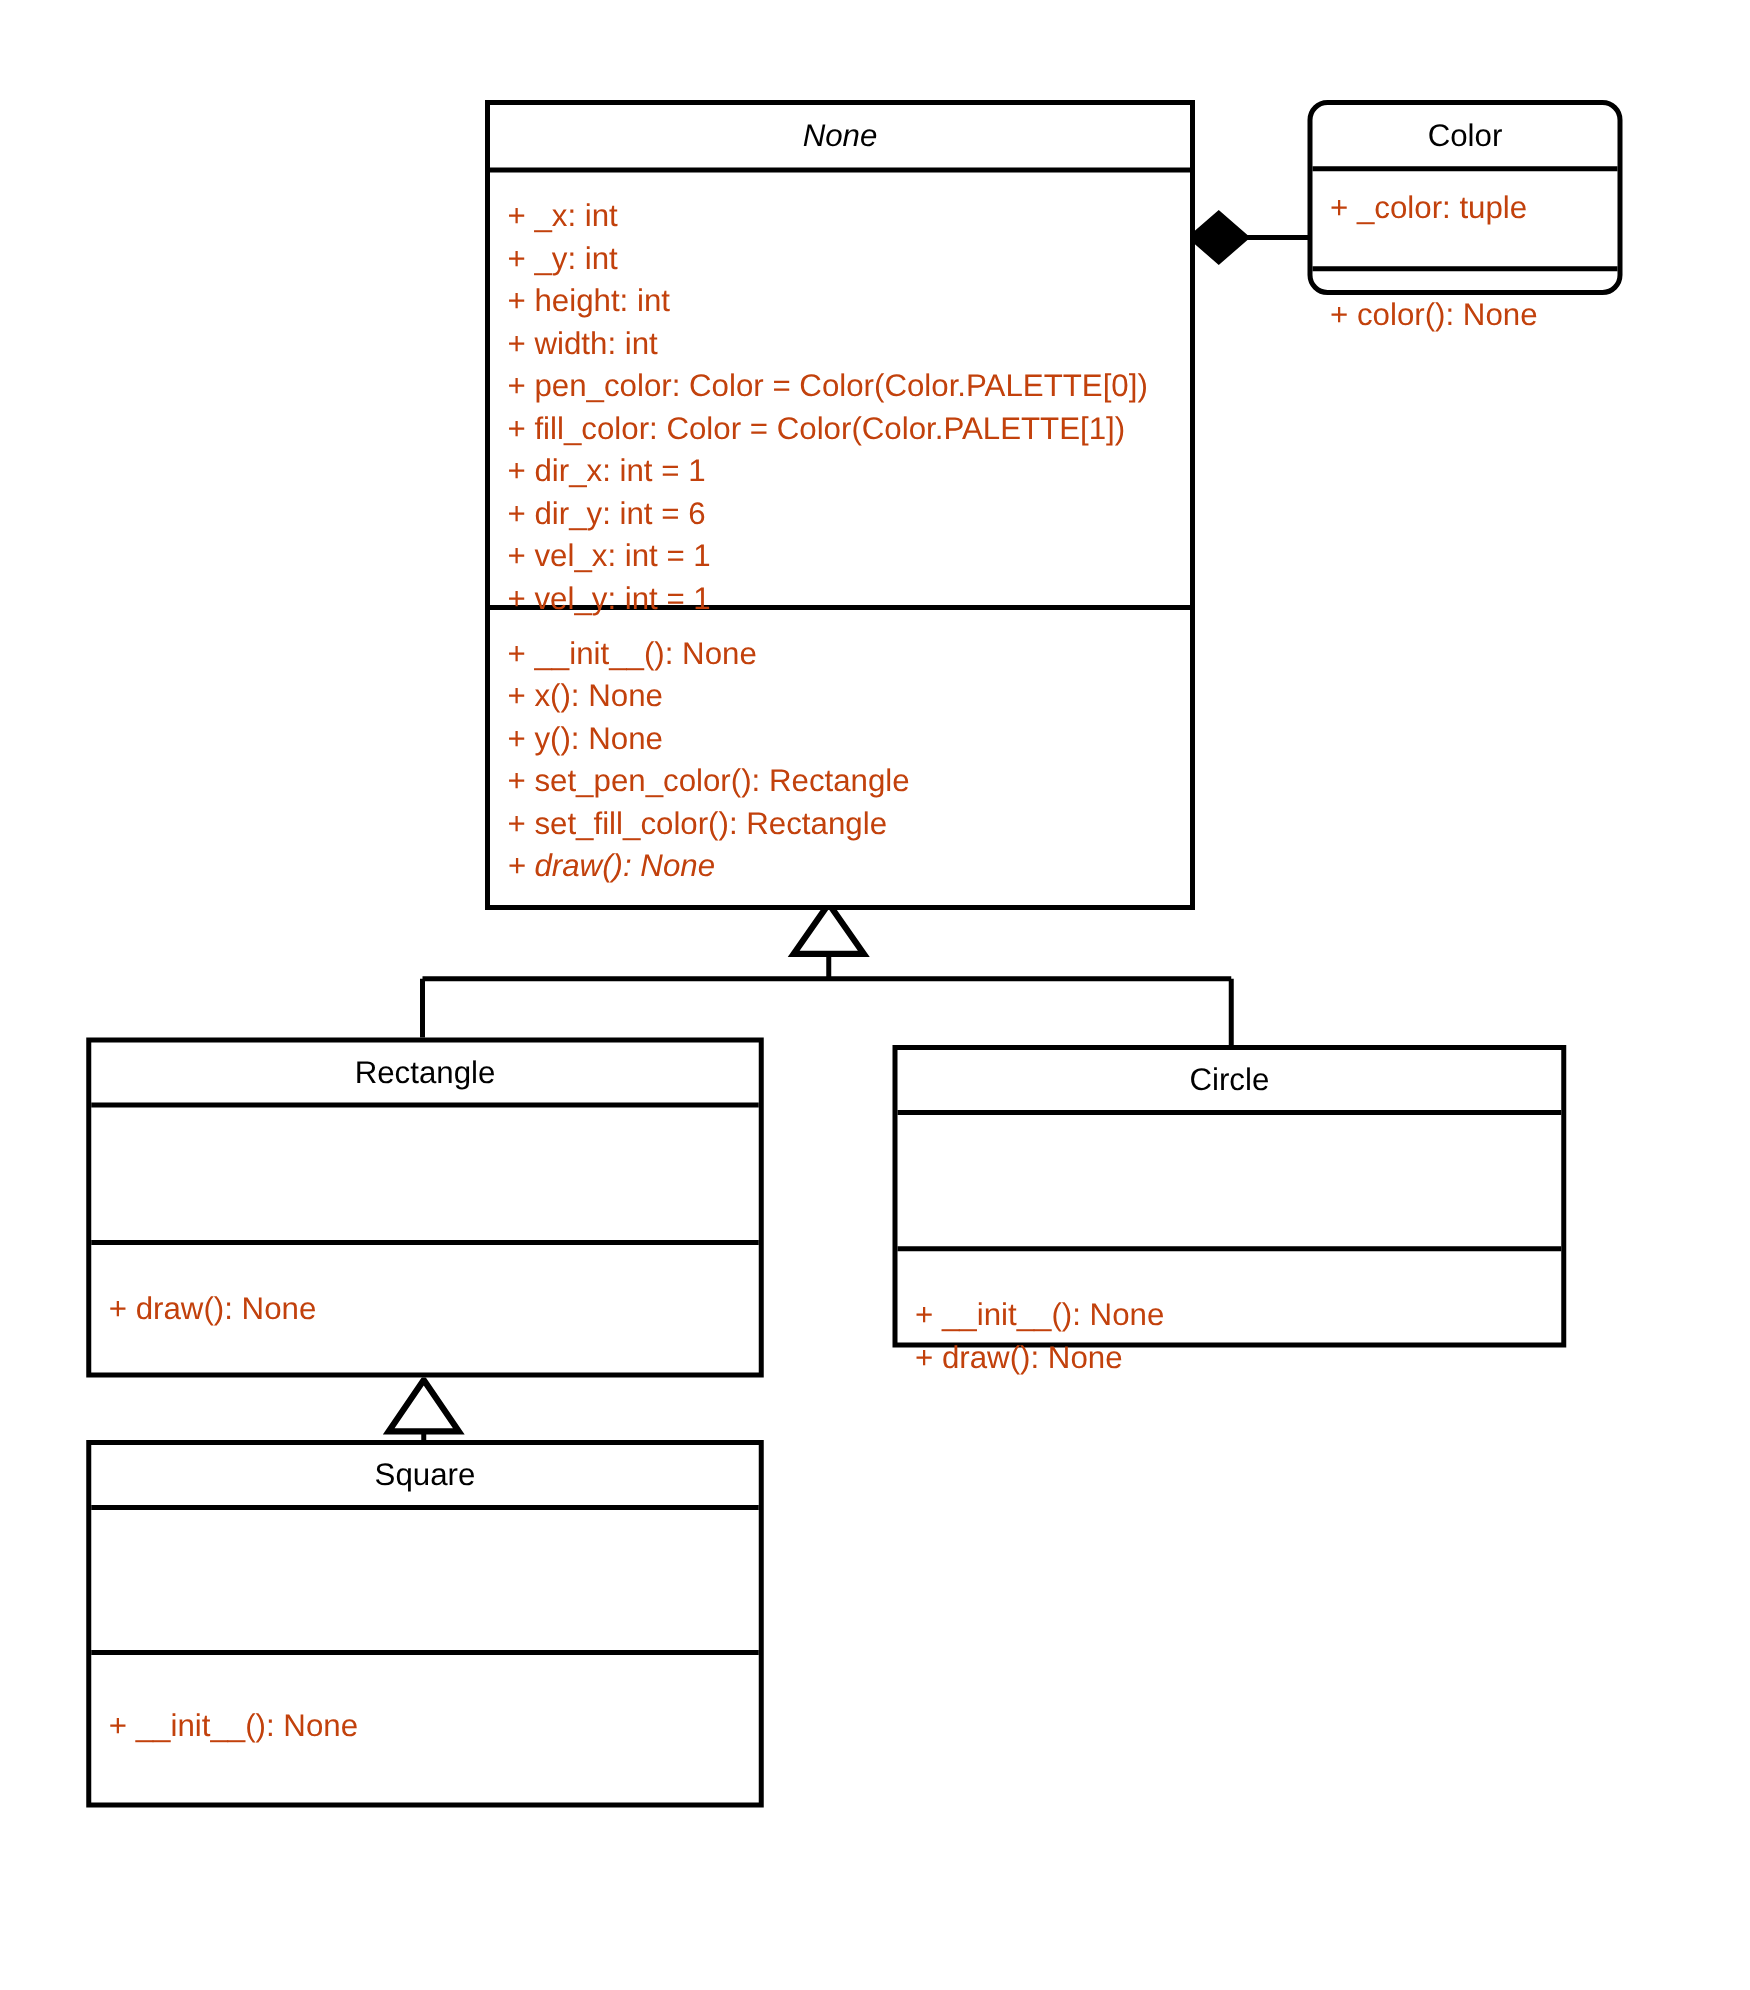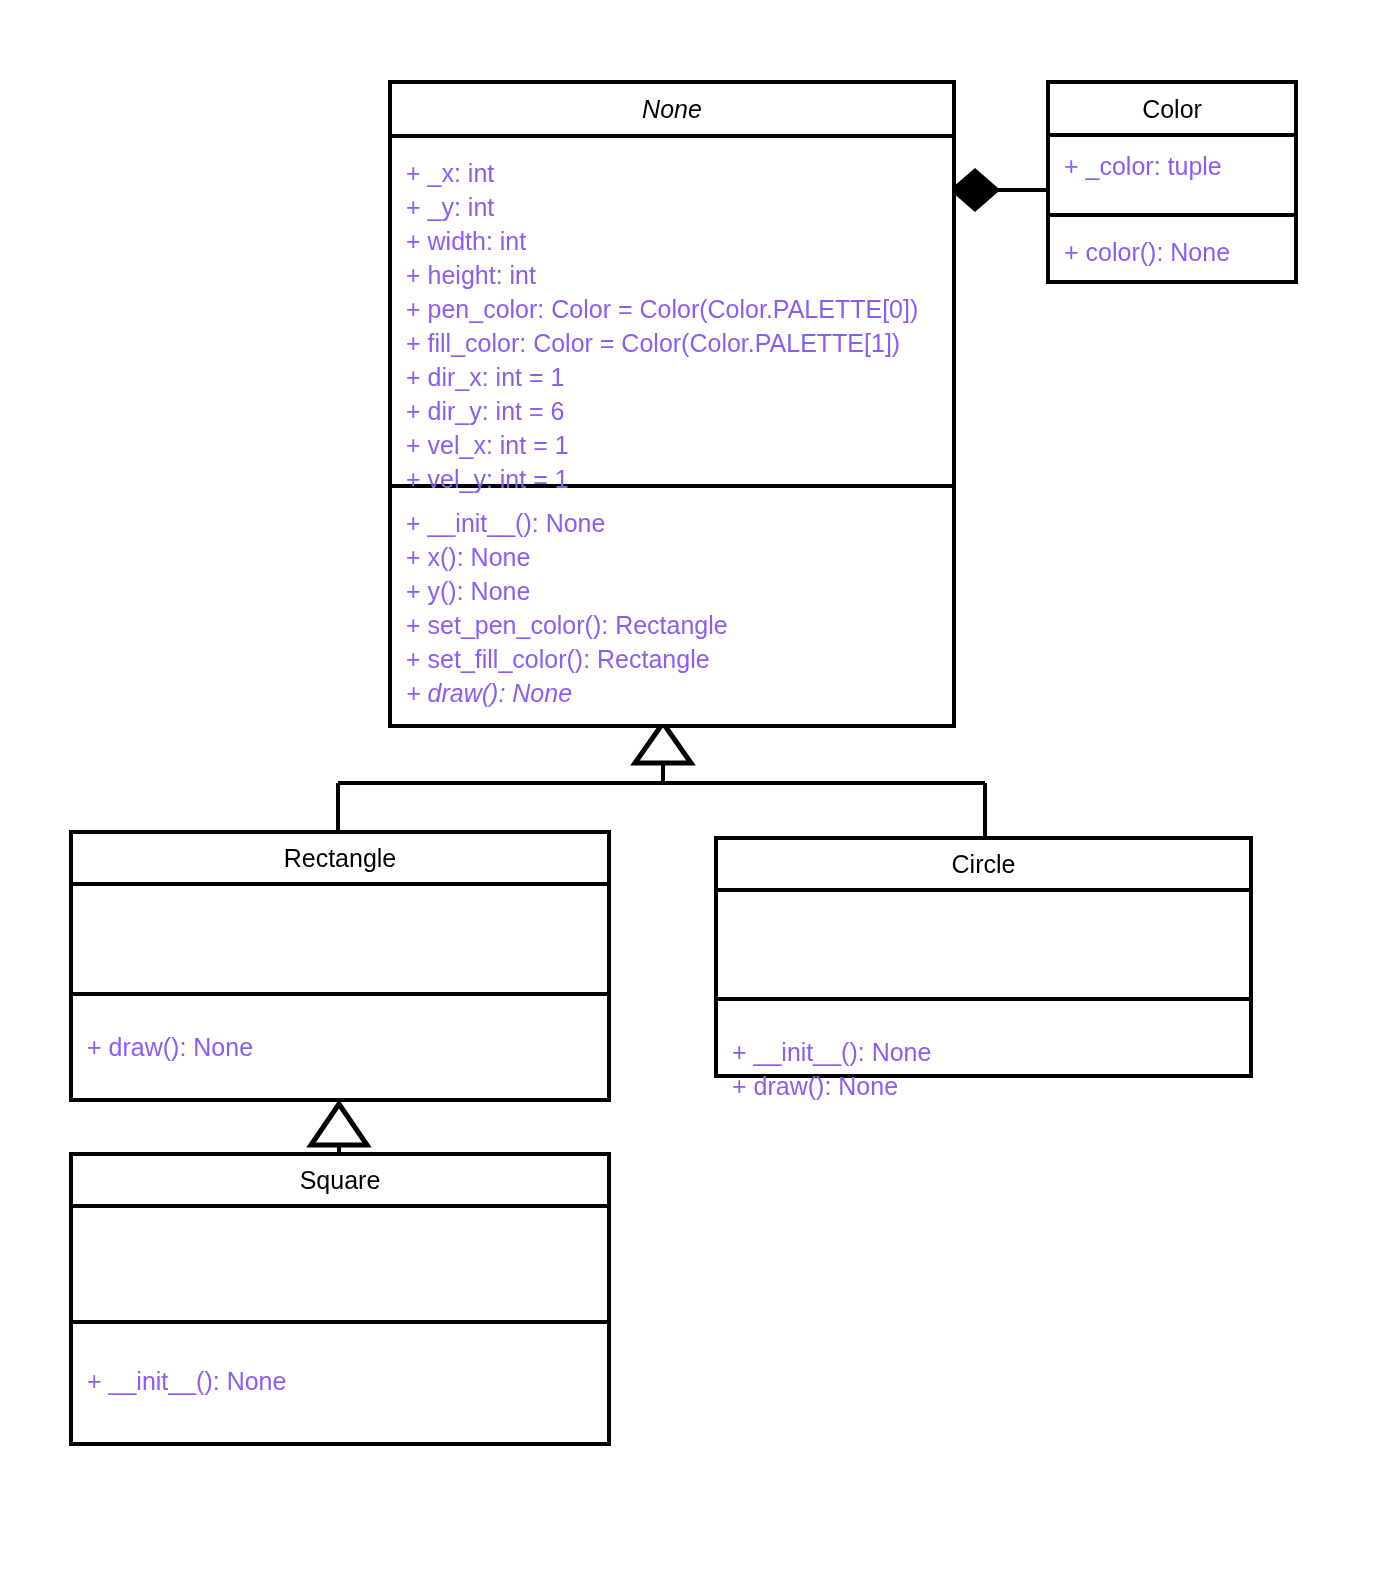--- a/index.html
+++ b/index.html
@@ -37,21 +37,21 @@
     display: flex;
     align-items: center;
     justify-content: center;
   }
   .class-title.abstract {
     font-style: italic;
   }
   .member-list {
     padding: 18px 14px 14px 14px;
     font-size: 25px;
-    color: #8b5cf6;
+    color: #c2410c;
     line-height: 1.36;
   }
   .member {
     white-space: pre;
   }
   .member.abstract {
     font-style: italic;
   }
   .edge-layer {
     position: absolute;
@@ -91,40 +91,40 @@
       <line x1="339" y1="1146" x2="339" y2="1222" stroke="#000000" stroke-width="4"></line>
       <polygon points="339,1104 367,1145 311,1145" fill="#ffffff" stroke="#000000" stroke-width="5"></polygon>
     </g>
   </svg>
 
   <div class="uml-class" style="left:388px; top:80px; width:568px; height:648px;">
     <div class="compartment divided class-title abstract" style="height:54px;">None</div>
     <div class="compartment divided member-list" style="height:350px;">
       <div class="member">+ _x: int</div>
       <div class="member">+ _y: int</div>
+      <div class="member">+ height: int</div>
       <div class="member">+ width: int</div>
-      <div class="member">+ height: int</div>
       <div class="member">+ pen_color: Color = Color(Color.PALETTE[0])</div>
       <div class="member">+ fill_color: Color = Color(Color.PALETTE[1])</div>
       <div class="member">+ dir_x: int = 1</div>
       <div class="member">+ dir_y: int = 6</div>
       <div class="member">+ vel_x: int = 1</div>
       <div class="member">+ vel_y: int = 1</div>
     </div>
     <div class="compartment member-list" style="height:236px;">
       <div class="member">+ __init__(): None</div>
       <div class="member">+ x(): None</div>
       <div class="member">+ y(): None</div>
       <div class="member">+ set_pen_color(): Rectangle</div>
       <div class="member">+ set_fill_color(): Rectangle</div>
       <div class="member abstract">+ draw(): None</div>
     </div>
   </div>
 
-  <div class="uml-class" style="left:1046px; top:80px; width:252px; height:204px;">
+  <div class="uml-class" style="left:1046px; top:80px; width:252px; height:156px;border-radius:16px;">
     <div class="compartment divided class-title" style="height:53px;">Color</div>
     <div class="compartment divided member-list" style="height:80px; padding-top:12px;">
       <div class="member">+ _color: tuple</div>
     </div>
     <div class="compartment member-list" style="height:83px; ">
       <div class="member">+ color(): None</div>
     </div>
   </div>
 
   <div class="uml-class" style="left:69px; top:830px; width:542px; height:272px;">

